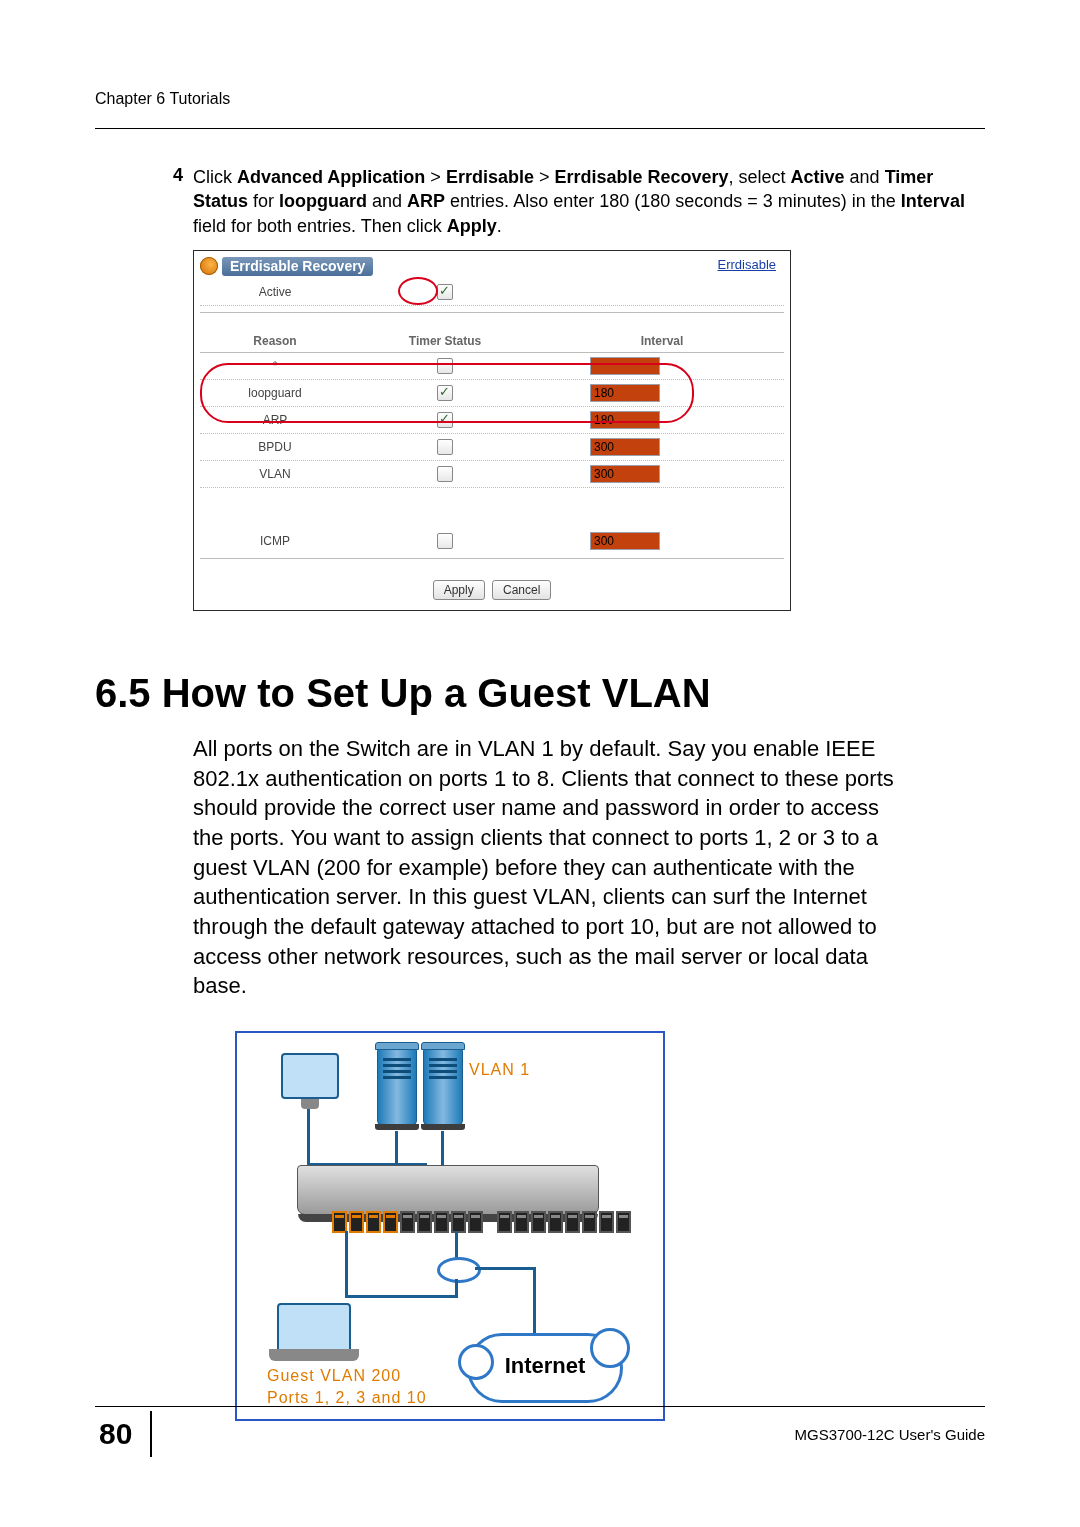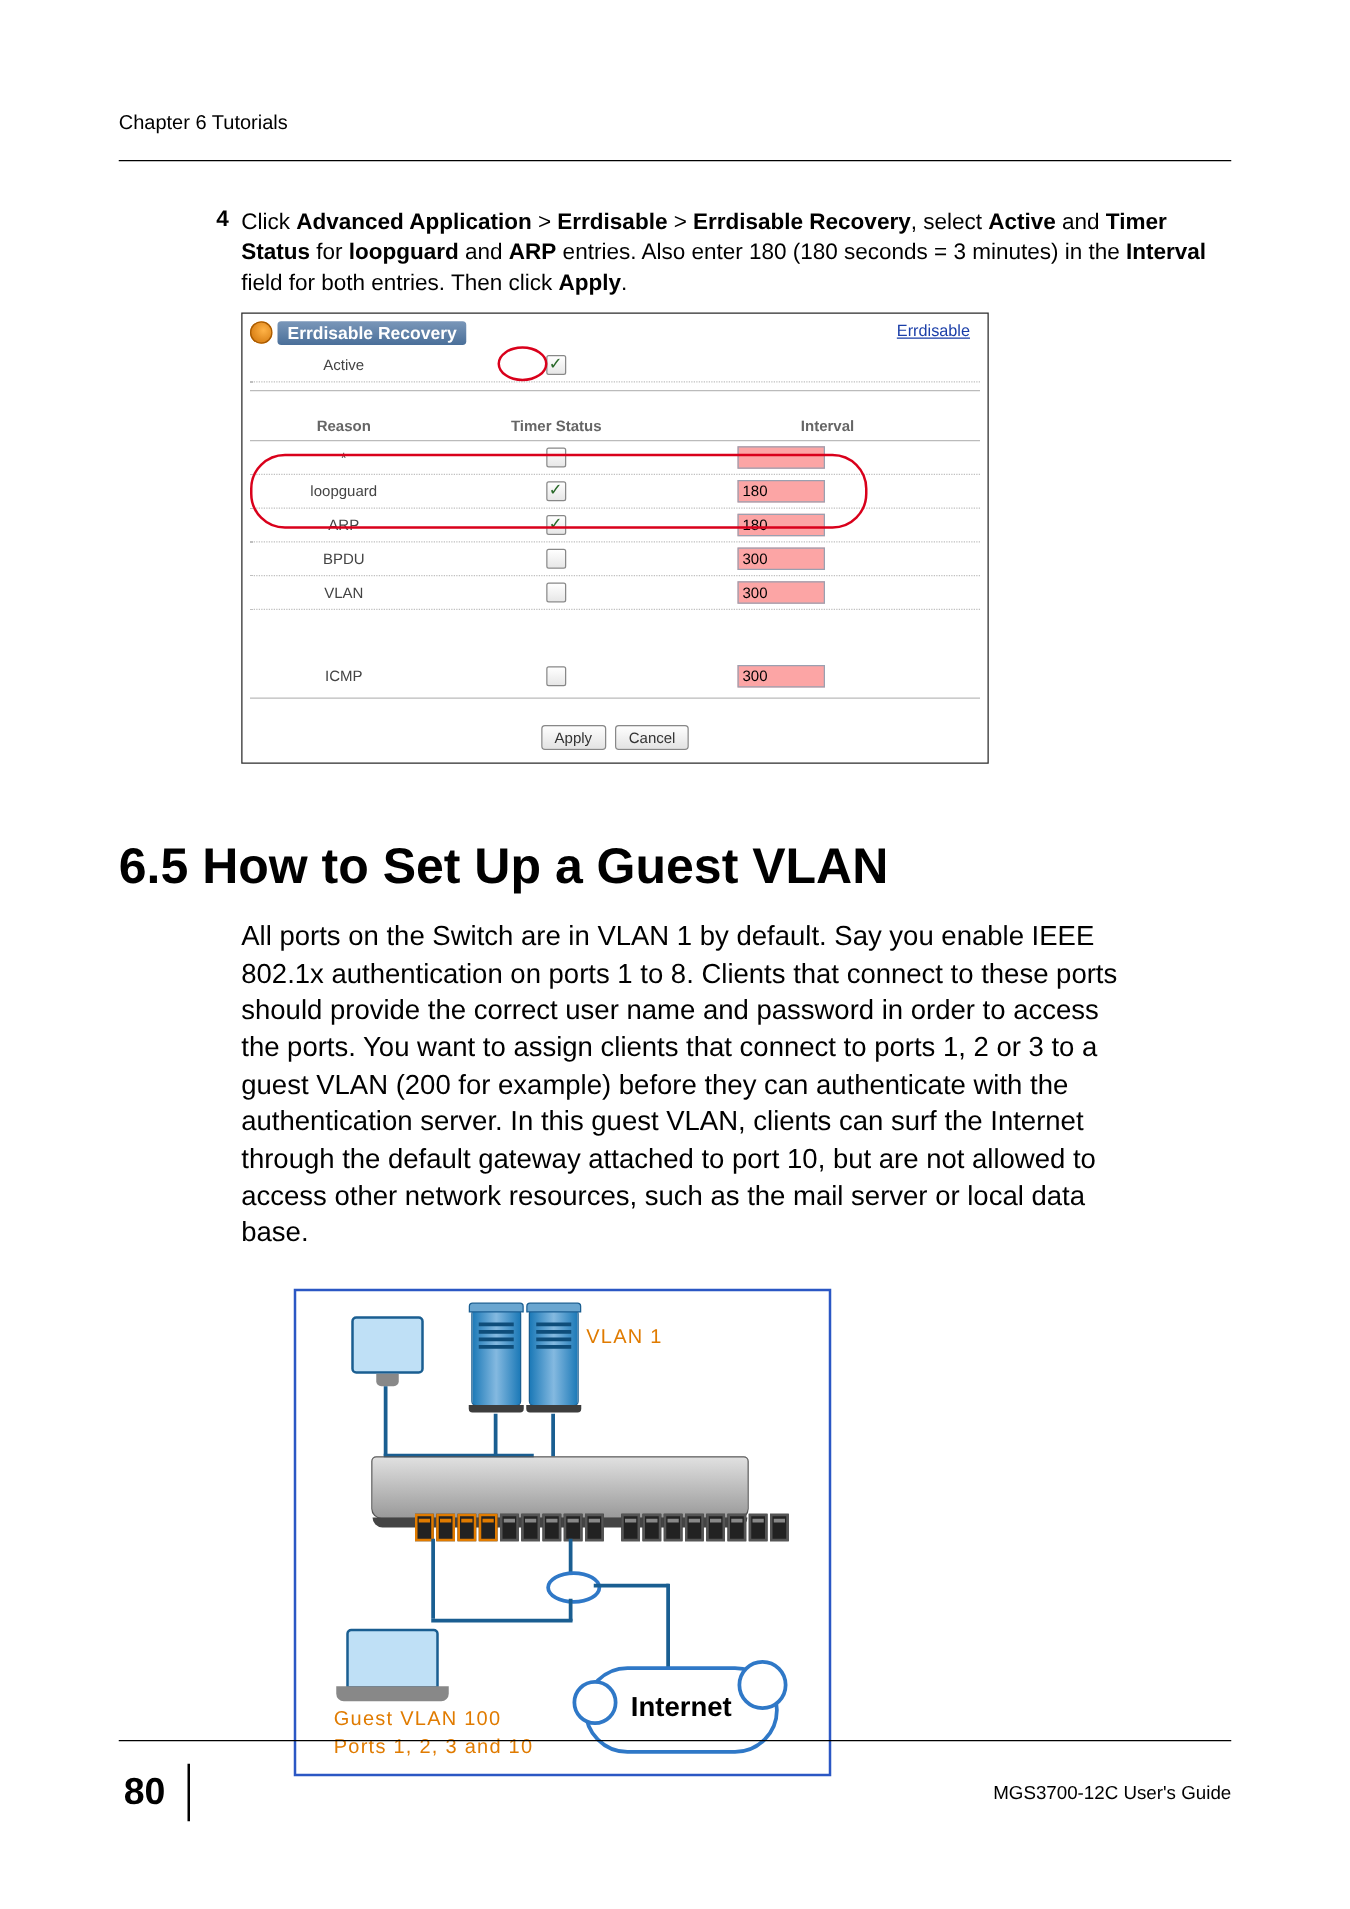--- a/index.html
+++ b/index.html
@@ -133,21 +133,21 @@
     content: "✓";
     position: absolute;
     left: 1px; top: -2px;
     font-size: 13px;
     color: #2b6a2b;
   }
   .txt-in {
     width: 70px;
     height: 18px;
     border: 1px solid #9aa0b0;
-    background: #fca5a5;
+    background: #c2410c;
     font-size: 12px;
     padding: 0 3px;
     box-sizing: border-box;
     color: #000;
   }
 
   
   .anno {
     position: absolute;
     border: 2px solid #d9001b;
@@ -322,21 +322,21 @@
 
   
   .footer {
     position: absolute;
     left: 95px; right: 95px;
     bottom: 70px;
     border-top: 1px solid #000;
     display: flex;
     align-items: center;
     justify-content: space-between;
-    padding-top: 18px;
+    padding-top: 4px;
   }
   .page-num {
     font-family: Arial, sans-serif;
     font-size: 30px;
     font-weight: bold;
     border-right: 2px solid #000;
     padding: 6px 18px 6px 4px;
   }
   .guide-name {
     font-size: 15px;
@@ -477,21 +477,21 @@
     <div class="line" style="left:218px; top:198px; width:3px; height:28px;"></div>
 
     <div class="ring" style="left:200px; top:224px;"></div>
     <div class="line" style="left:218px; top:246px; width:3px; height:18px;"></div>
     <div class="line" style="left:108px; top:262px; width:113px; height:3px;"></div>
     <div class="line" style="left:238px; top:234px; width:60px; height:3px;"></div>
     <div class="line" style="left:296px; top:234px; width:3px; height:68px;"></div>
 
     <div class="laptop" style="left:40px; top:270px;"></div>
 
-    <span class="vlabel" style="left:30px; top:334px;">Guest VLAN 100</span>
+    <span class="vlabel" style="left:30px; top:334px;">Guest VLAN 200</span>
     <span class="vlabel" style="left:30px; top:356px;">Ports 1, 2, 3 and 10</span>
 
     <div class="cloud">
       <span class="cloud-inner">Internet</span>
     </div>
   </div>
 
   <div class="footer">
     <div class="page-num">80</div>
     <div class="guide-name">MGS3700-12C User's Guide</div>

